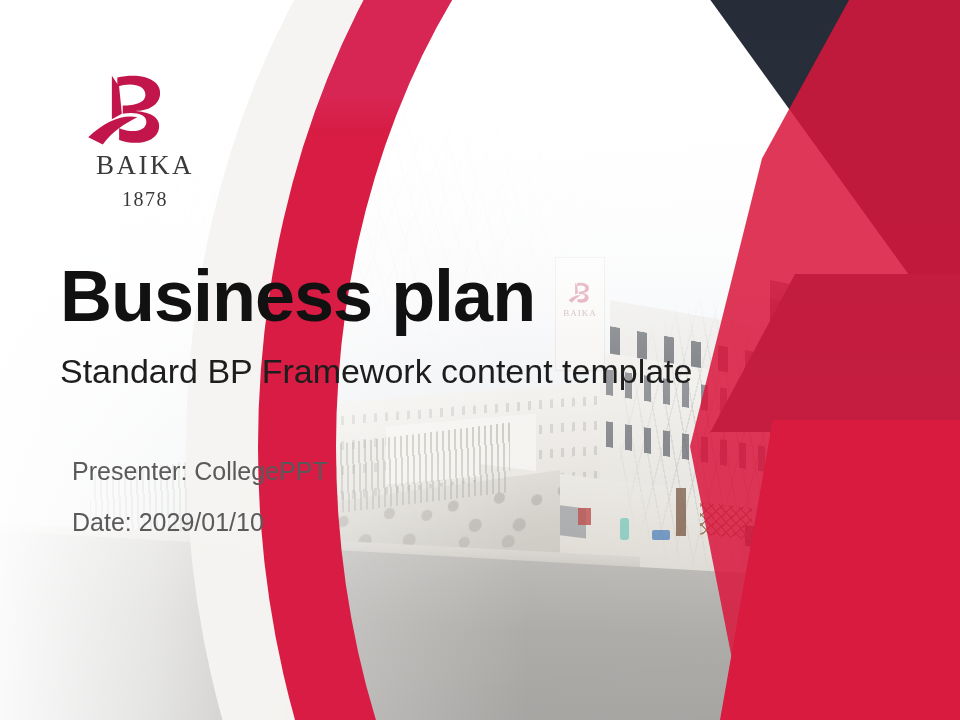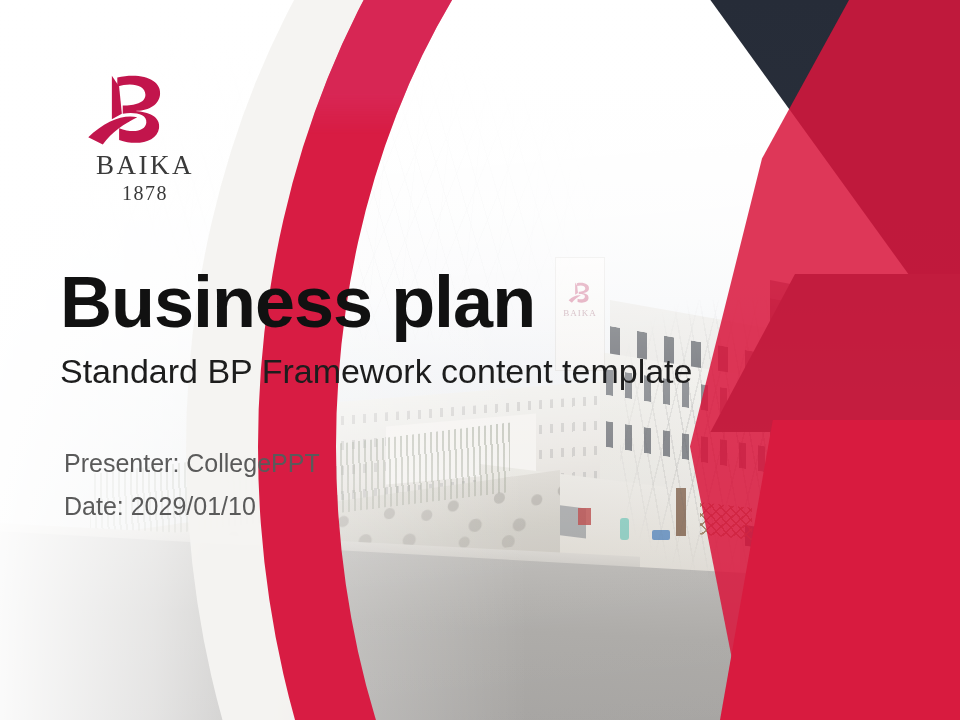--- a/index.html
+++ b/index.html
@@ -307,40 +307,40 @@
   .logo-mark svg { width:100%; height:100%; display:block; }
   .logo-word {
     font-family:"Liberation Serif", serif;
     font-size:27px; letter-spacing:2.5px; color:#3a3a3a;
     text-align:center; line-height:1; margin-top:2px;
     font-weight:400;
   }
   .logo-year {
     font-family:"Liberation Serif", serif;
     font-size:20px; letter-spacing:1.5px; color:#3a3a3a;
-    text-align:center; margin-top:3px;
+    text-align:center; margin-top:9px;
   }
 
   .title {
-    position:absolute; left:60px; top:266px;
+    position:absolute; left:60px; top:260px;
     font-size:72px; font-weight:bold; color:#111;
     letter-spacing:-1px; line-height:1;
     white-space:nowrap;
   }
   .subtitle {
     position:absolute; left:60px; top:352px;
     font-size:34px; font-weight:400; color:#1d1d1d;
     letter-spacing:0px; white-space:nowrap;
   }
   .meta {
     position:absolute; left:60px; top:440px;
     font-size:25px; color:#5a5a5a; line-height:1.55;
     white-space:nowrap;
   }
-  .meta div { margin:4px; }
+  .meta div { margin:12px; }
   .footer {
     position:absolute; left:58px; top:680px;
     font-size:11px; color:#8d8d8d; letter-spacing:.2px;
     white-space:nowrap;
   }
 </style>
 </head>
 <body>
 
 <div id="slide">

